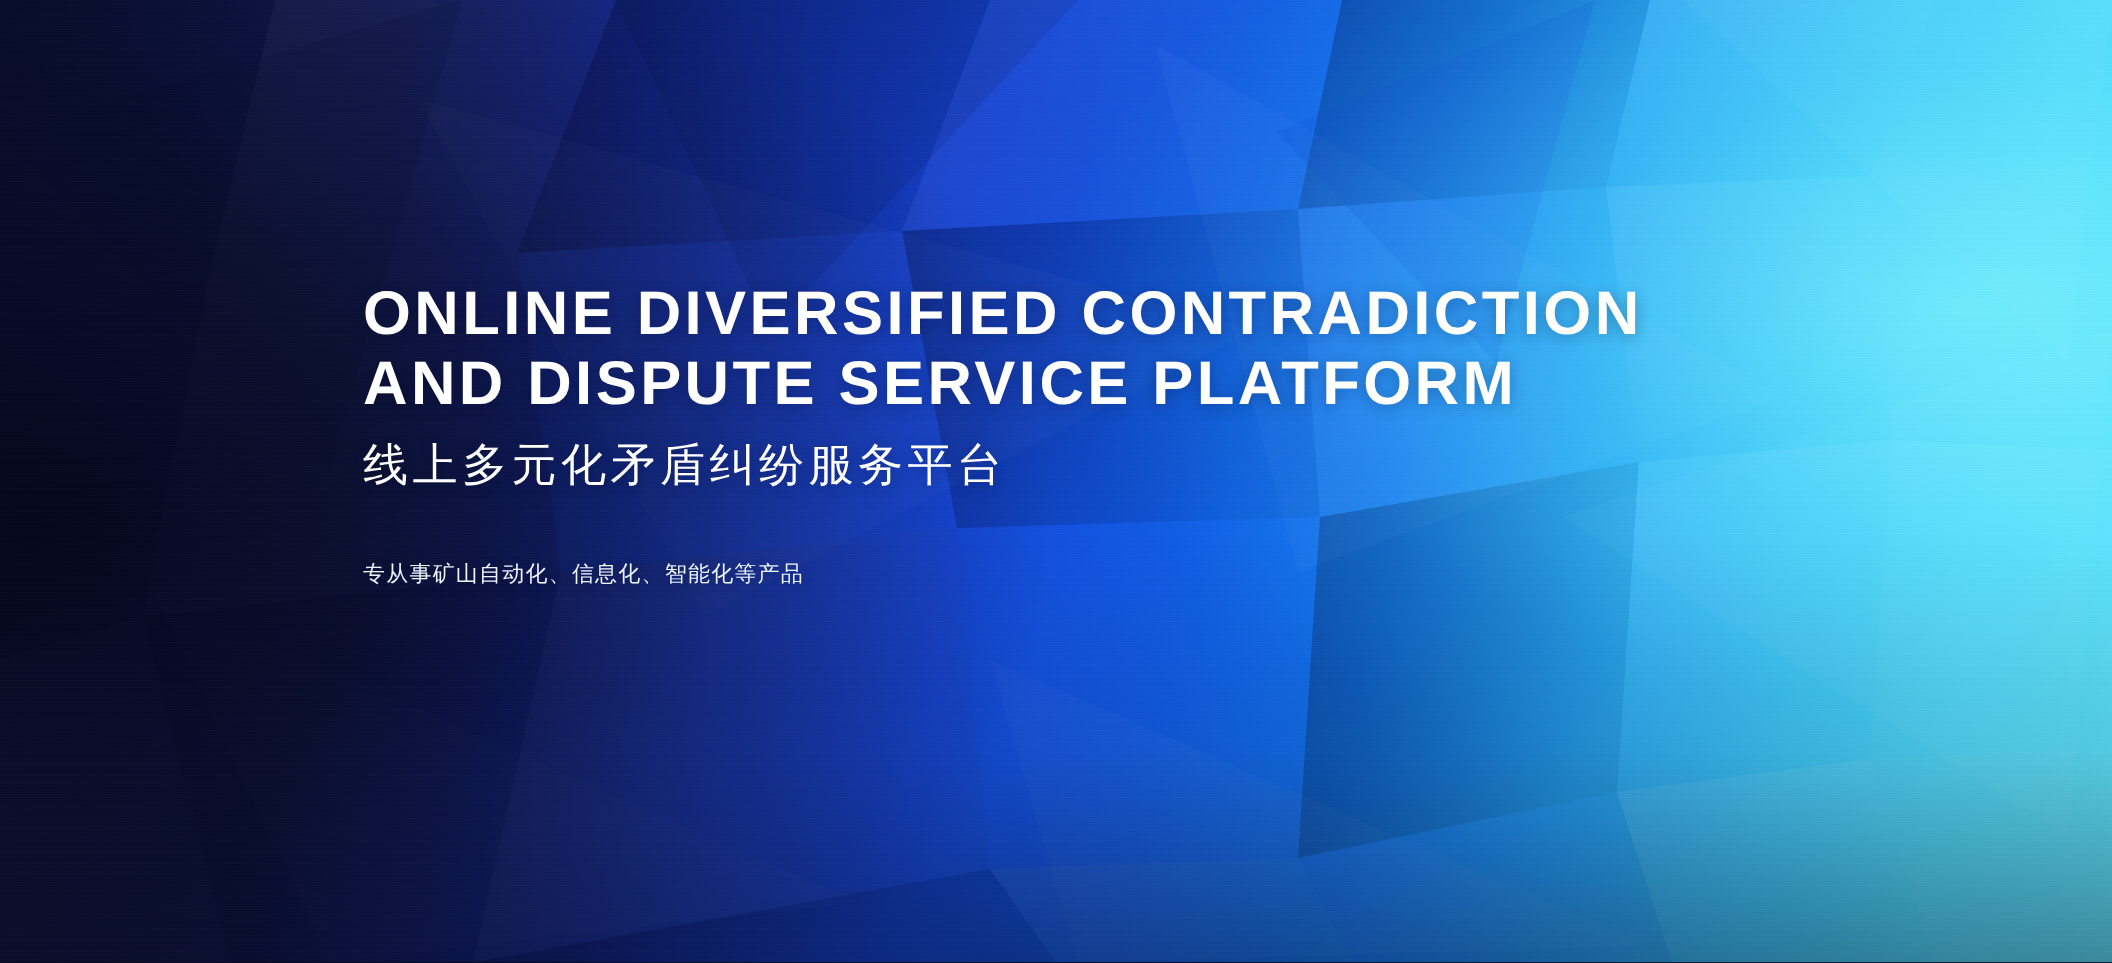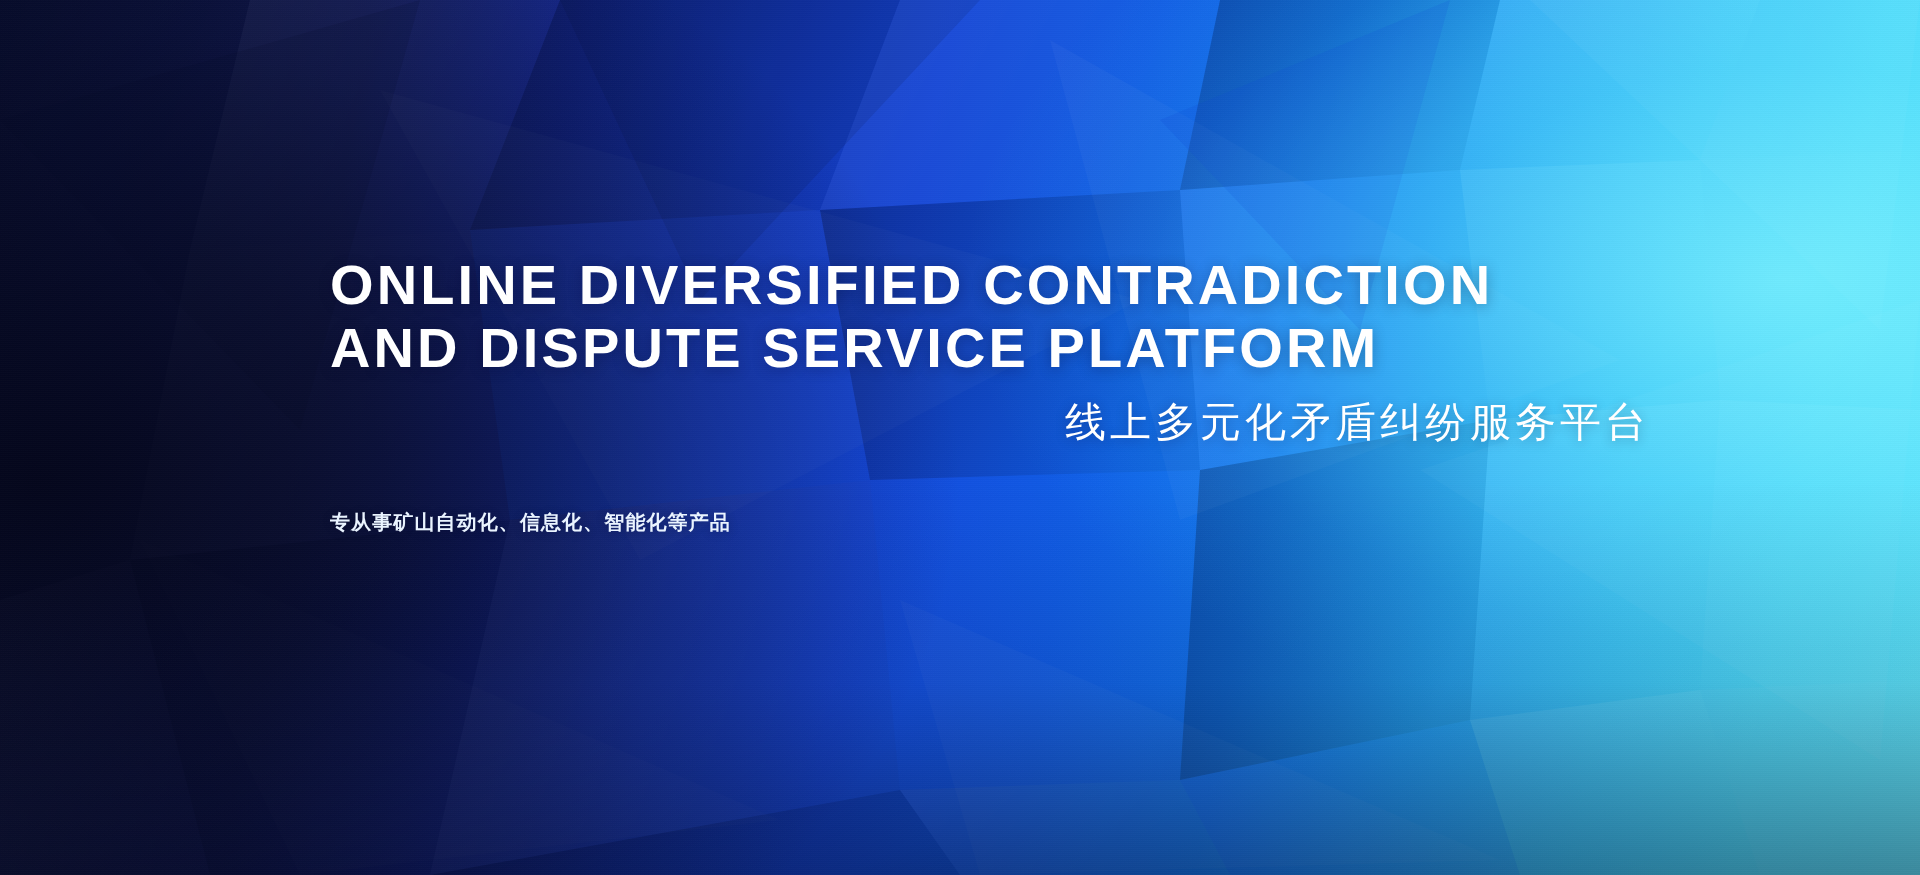--- a/index.html
+++ b/index.html
@@ -110,31 +110,30 @@
   }
 
   .subhead {
     margin: 18px 0 0 0;
     color: #ffffff;
     font-size: 41px;
     font-weight: 400;
     line-height: 1.25;
     letter-spacing: 4px;
     text-shadow: 0 2px 12px rgba(2,10,45,0.28);
-    text-align: right;
   }
 
   .desc {
     margin-top: 56px;
   }
 
   .desc-line {
     color: #eaf4ff;
     font-size: 20px;
-    font-weight: 700;
+    font-weight: 400;
     line-height: 1.72;
     letter-spacing: 1.1px;
     text-shadow: 0 1px 10px rgba(2,10,45,0.32);
   }
 </style>
 </head>
 <body>
 
 <div class="banner">
 

